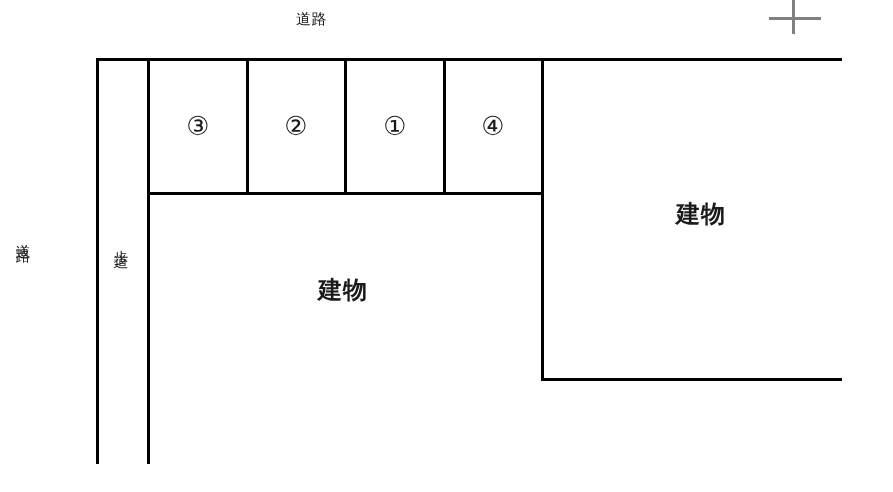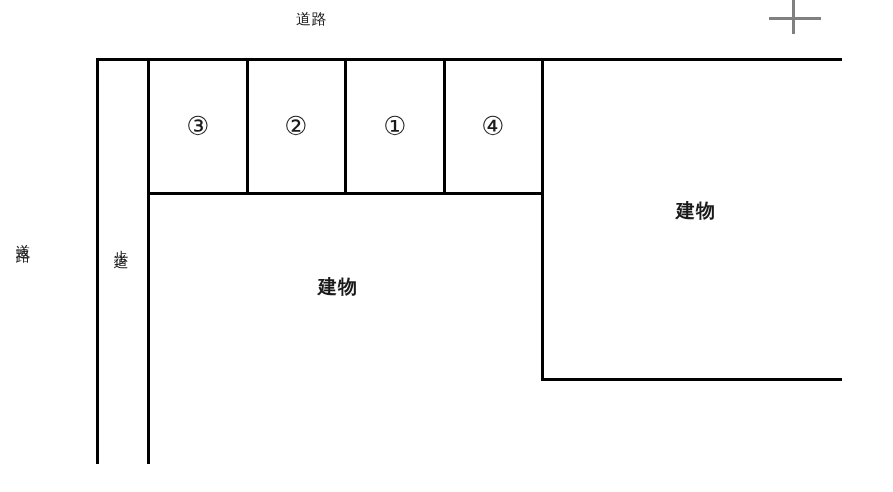--- a/index.html
+++ b/index.html
@@ -45,21 +45,21 @@
   }
   .label-vertical {
     writing-mode: vertical-rl;
     text-orientation: upright;
     white-space: nowrap;
     letter-spacing: 4px;
     line-height: 1;
   }
   .label-building {
     font-weight: bold;
-    font-size: 19px;
+    font-size: 24px;
     letter-spacing: 1px;
   }
   .stall-number {
     position: absolute;
     font-size: 26px;
     line-height: 1;
     color: #1a1a1a;
     text-align: center;
     transform: translate(-50%, -50%);
   }

